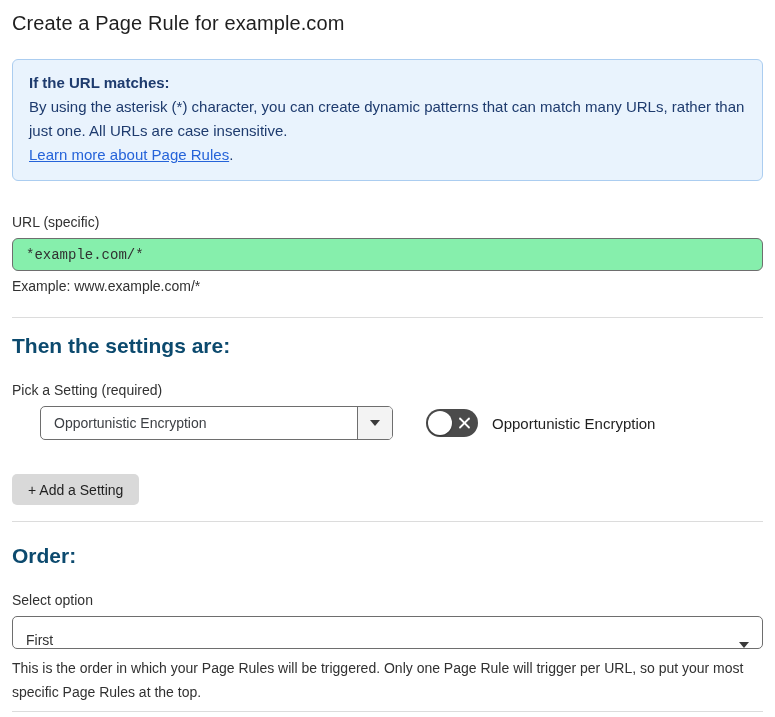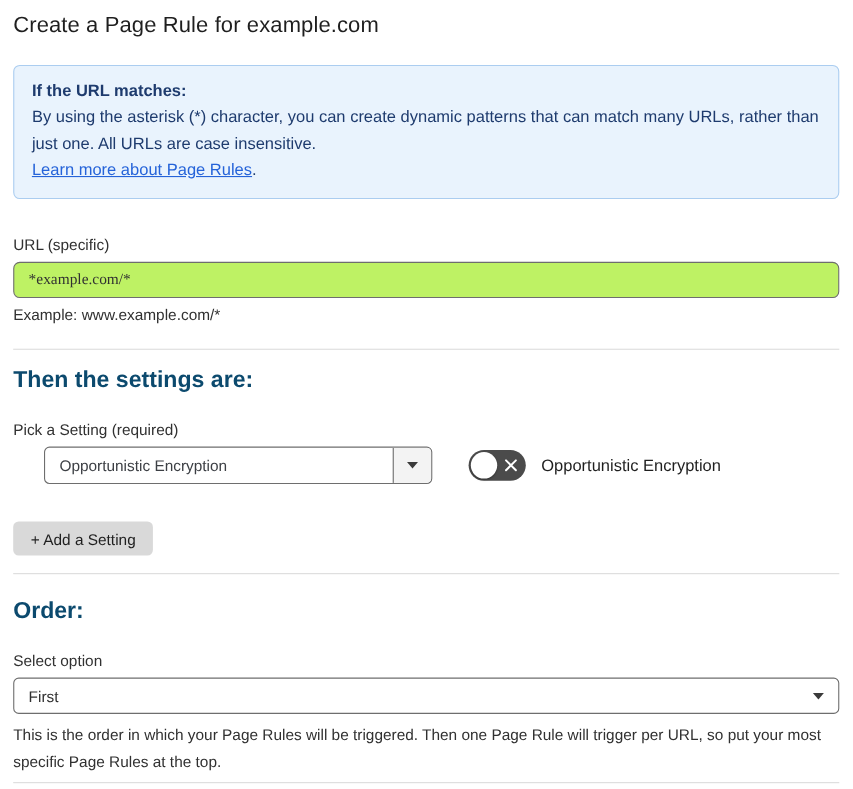--- a/index.html
+++ b/index.html
@@ -31,22 +31,22 @@
   .info-box a.info-link {
     color: #2563d9; text-decoration: underline; cursor: pointer;
   }
 
   .field-label { font-size: 14px; color: #313131; margin-bottom: 8px; }
 
   .text-input {
     display: block; width: 100%; height: 33px;
     border: 1px solid #6e6e6e; border-radius: 6px;
     padding: 0 13px; font-size: 14px; color: #313131;
-    font-family: Liberation Serif, serif;
-    outline: none; background: #bef264;
+    font-family: Liberation Mono, monospace;
+    outline: none; background: #86efac;
   }
   .field-example { font-size: 14px; color: #313131; margin-top: 7px; }
 
   .divider { border: none; border-top: 1px solid #dcdcdc; margin: 0; }
   .divider-1 { margin-top: 23px; margin-bottom: 16px; }
   .divider-2 { margin-top: 16px; margin-bottom: 22px; }
   .divider-3 { margin-top: 7px; margin-bottom: 16px; }
 
   .section-heading {
     font-size: 21px; font-weight: bold; color: #0c4a6e; margin-bottom: 24px;
@@ -96,21 +96,21 @@
     height: 31px; padding: 0 16px;
     border: none; border-radius: 5px;
     font-size: 14px; font-family: "Liberation Sans", "DejaVu Sans", sans-serif;
     cursor: pointer;
   }
   .btn-gray { background: #d9d9d9; color: #1f1f1f; text-align: right; }
   .btn-blue { background: #1063eb; color: #ffffff; }
   .add-setting-btn { margin-top: 34px; }
 
   .full-select {
-    display: flex; align-items: center; width: 100%; height: 33px;
+    display: flex; align-items: flex-end; width: 100%; height: 33px;
     border: 1px solid #6e6e6e; border-radius: 5px;
     background: #fff; cursor: pointer; padding: 0 13px;
   }
   .full-select .select-value { flex: 1; font-size: 14px; color: #313131; }
 
   .order-help { font-size: 14px; line-height: 24px; color: #313131; margin-top: 7px; }
 
   .footer-actions { display: flex; align-items: center; gap: 8px; }
   .footer-actions .btn-deploy { margin-left: 2px; }
 </style>
@@ -169,21 +169,21 @@
 
   <div class="section-heading">Order:</div>
 
   <div class="field-label">Select option</div>
 
   <div class="full-select">
     <span class="select-value">First</span>
     <span class="caret-down"></span>
   </div>
 
-  <div class="order-help">This is the order in which your Page Rules will be triggered. Then one Page Rule will trigger per URL, so put your most specific Page Rules at the top.</div>
+  <div class="order-help">This is the order in which your Page Rules will be triggered. Only one Page Rule will trigger per URL, so put your most specific Page Rules at the top.</div>
 
   <hr class="divider divider-3">
 
   <div class="footer-actions">
     <button class="btn btn-gray">Cancel</button>
     <button class="btn btn-gray">Save as Draft</button>
     <button class="btn btn-blue btn-deploy">Save and Deploy Page Rule</button>
   </div>
 
 </div>

